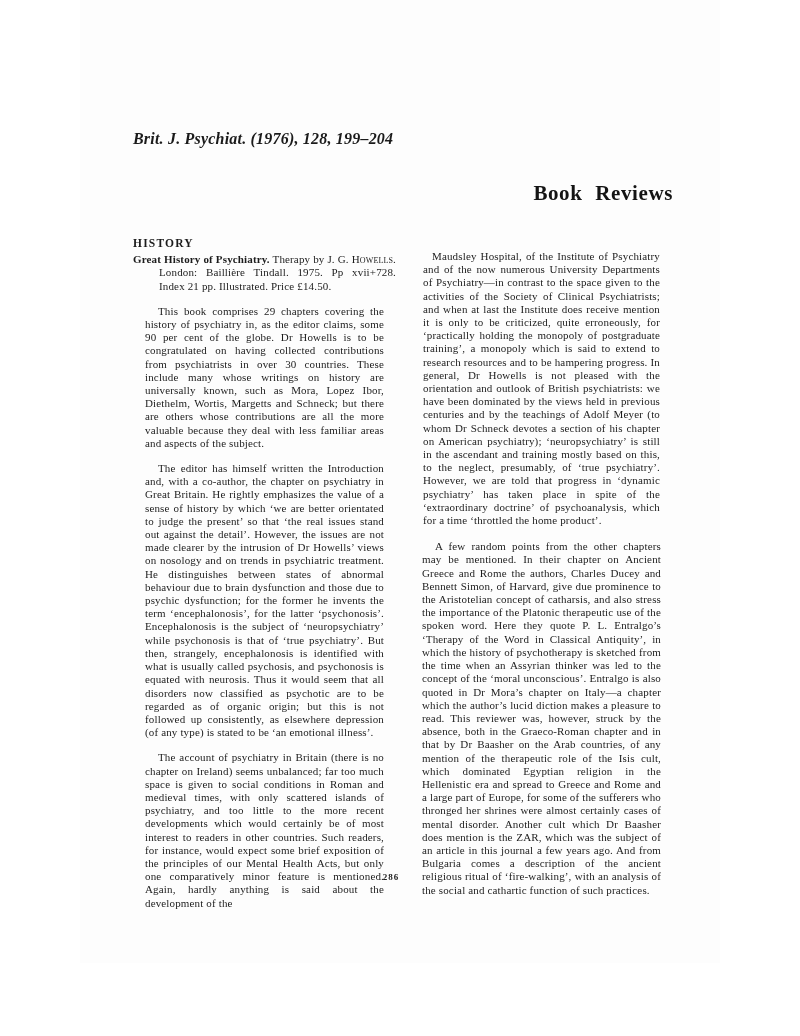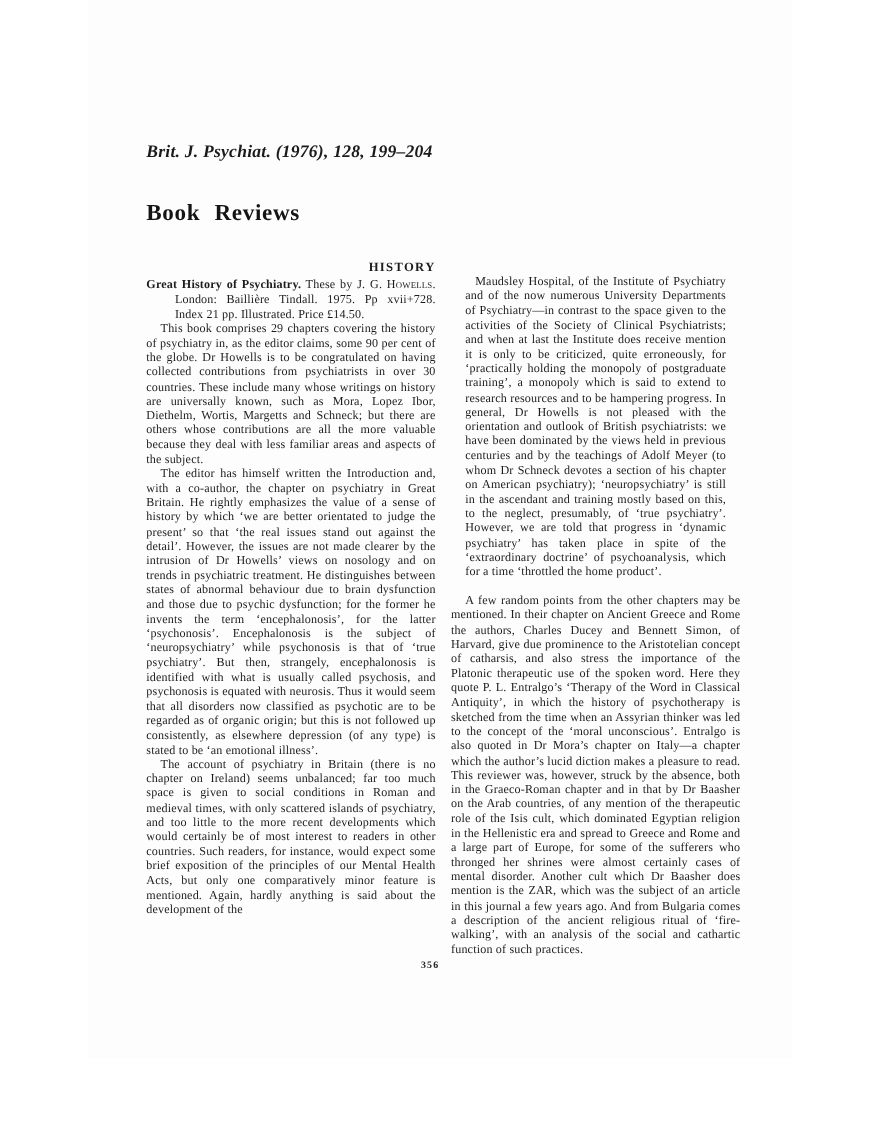--- a/index.html
+++ b/index.html
@@ -34,21 +34,21 @@
     white-space: nowrap;
   }
   .journal-header .vol {
     font-weight: 700;
   }
   .page-title {
     position: absolute;
     left: 133px;
     top: 181px;
     width: 540px;
-    text-align: left;
+    text-align: right;
     font-size: 21px;
     font-weight: 600;
     letter-spacing: 0.6px;
     word-spacing: 7px;
     color: #141414;
   }
   .columns {
     position: absolute;
     left: 133px;
     top: 237px;
@@ -60,34 +60,34 @@
     width: 263px;
     font-size: 11px;
     line-height: 13.2px;
     text-align: justify;
     letter-spacing: 0.15px;
     color: #1c1c1c;
     hyphens: auto;
   }
   .section-heading {
     margin: 0 0 3px 0;
-    text-align: right;
+    text-align: left;
     font-size: 11.5px;
     font-weight: 700;
     letter-spacing: 1.2px;
   }
   .citation {
     margin: 0;
     padding-left: 26px;
     text-indent: -26px;
   }
   .citation .cit-title { font-weight: 700; }
   .citation .cit-editor { font-variant: small-caps; margin-top: 28px; }
   p.body-para {
-    margin: 0;
+    margin: 12px;
     text-indent: 13px;
   }
   p.cont-para {
     margin: 13px;
     text-indent: 9px;
   }
   .page-number {
     position: absolute;
     left: 133px;
     top: 872px;
@@ -106,24 +106,24 @@
 
 <div class="journal-header">
   <span>Brit. J. Psychiat. (1976), </span><span class="vol">128</span><span>, 199–204</span>
 </div>
 
 <div class="page-title">Book Reviews</div>
 
 <div class="columns">
   <div class="col">
     <h3 class="section-heading">HISTORY</h3>
-    <p class="citation"><span class="cit-title">Great History of Psychiatry.</span><span> These by J. G. </span><span class="cit-editor">Howells</span><span>. London: Baillière Tindall. 1975. Pp xvii+728. Index 21 pp. Illustrated. Price £14.50.</span></p>
+    <p class="citation"><span class="cit-title">Great History of Psychiatry.</span><span> Therapy by J. G. </span><span class="cit-editor">Howells</span><span>. London: Baillière Tindall. 1975. Pp xvii+728. Index 21 pp. Illustrated. Price £14.50.</span></p>
     <p class="body-para">This book comprises 29 chapters covering the history of psychiatry in, as the editor claims, some 90 per cent of the globe. Dr Howells is to be congratulated on having collected contributions from psychiatrists in over 30 countries. These include many whose writings on history are universally known, such as Mora, Lopez Ibor, Diethelm, Wortis, Margetts and Schneck; but there are others whose contributions are all the more valuable because they deal with less familiar areas and aspects of the subject.</p>
     <p class="body-para">The editor has himself written the Introduction and, with a co-author, the chapter on psychiatry in Great Britain. He rightly emphasizes the value of a sense of history by which ‘we are better orientated to judge the present’ so that ‘the real issues stand out against the detail’. However, the issues are not made clearer by the intrusion of Dr Howells’ views on nosology and on trends in psychiatric treatment. He distinguishes between states of abnormal behaviour due to brain dysfunction and those due to psychic dysfunction; for the former he invents the term ‘encephalonosis’, for the latter ‘psychonosis’. Encephalonosis is the subject of ‘neuropsychiatry’ while psychonosis is that of ‘true psychiatry’. But then, strangely, encephalonosis is identified with what is usually called psychosis, and psychonosis is equated with neurosis. Thus it would seem that all disorders now classified as psychotic are to be regarded as of organic origin; but this is not followed up consistently, as elsewhere depression (of any type) is stated to be ‘an emotional illness’.</p>
     <p class="body-para">The account of psychiatry in Britain (there is no chapter on Ireland) seems unbalanced; far too much space is given to social conditions in Roman and medieval times, with only scattered islands of psychiatry, and too little to the more recent developments which would certainly be of most interest to readers in other countries. Such readers, for instance, would expect some brief exposition of the principles of our Mental Health Acts, but only one comparatively minor feature is mentioned. Again, hardly anything is said about the development of the</p>
   </div>
   <div class="col">
     <p class="cont-para">Maudsley Hospital, of the Institute of Psychiatry and of the now numerous University Departments of Psychiatry—in contrast to the space given to the activities of the Society of Clinical Psychiatrists; and when at last the Institute does receive mention it is only to be criticized, quite erroneously, for ‘practically holding the monopoly of postgraduate training’, a monopoly which is said to extend to research resources and to be hampering progress. In general, Dr Howells is not pleased with the orientation and outlook of British psychiatrists: we have been dominated by the views held in previous centuries and by the teachings of Adolf Meyer (to whom Dr Schneck devotes a section of his chapter on American psychiatry); ‘neuropsychiatry’ is still in the ascendant and training mostly based on this, to the neglect, presumably, of ‘true psychiatry’. However, we are told that progress in ‘dynamic psychiatry’ has taken place in spite of the ‘extraordinary doctrine’ of psychoanalysis, which for a time ‘throttled the home product’.</p>
     <p class="body-para">A few random points from the other chapters may be mentioned. In their chapter on Ancient Greece and Rome the authors, Charles Ducey and Bennett Simon, of Harvard, give due prominence to the Aristotelian concept of catharsis, and also stress the importance of the Platonic therapeutic use of the spoken word. Here they quote P. L. Entralgo’s ‘Therapy of the Word in Classical Antiquity’, in which the history of psychotherapy is sketched from the time when an Assyrian thinker was led to the concept of the ‘moral unconscious’. Entralgo is also quoted in Dr Mora’s chapter on Italy—a chapter which the author’s lucid diction makes a pleasure to read. This reviewer was, however, struck by the absence, both in the Graeco-Roman chapter and in that by Dr Baasher on the Arab countries, of any mention of the therapeutic role of the Isis cult, which dominated Egyptian religion in the Hellenistic era and spread to Greece and Rome and a large part of Europe, for some of the sufferers who thronged her shrines were almost certainly cases of mental disorder. Another cult which Dr Baasher does mention is the ZAR, which was the subject of an article in this journal a few years ago. And from Bulgaria comes a description of the ancient religious ritual of ‘fire-walking’, with an analysis of the social and cathartic function of such practices.</p>
   </div>
 </div>
 
-<div class="page-number">356</div>
+<div class="page-number">286</div>
 
 </body></html>

